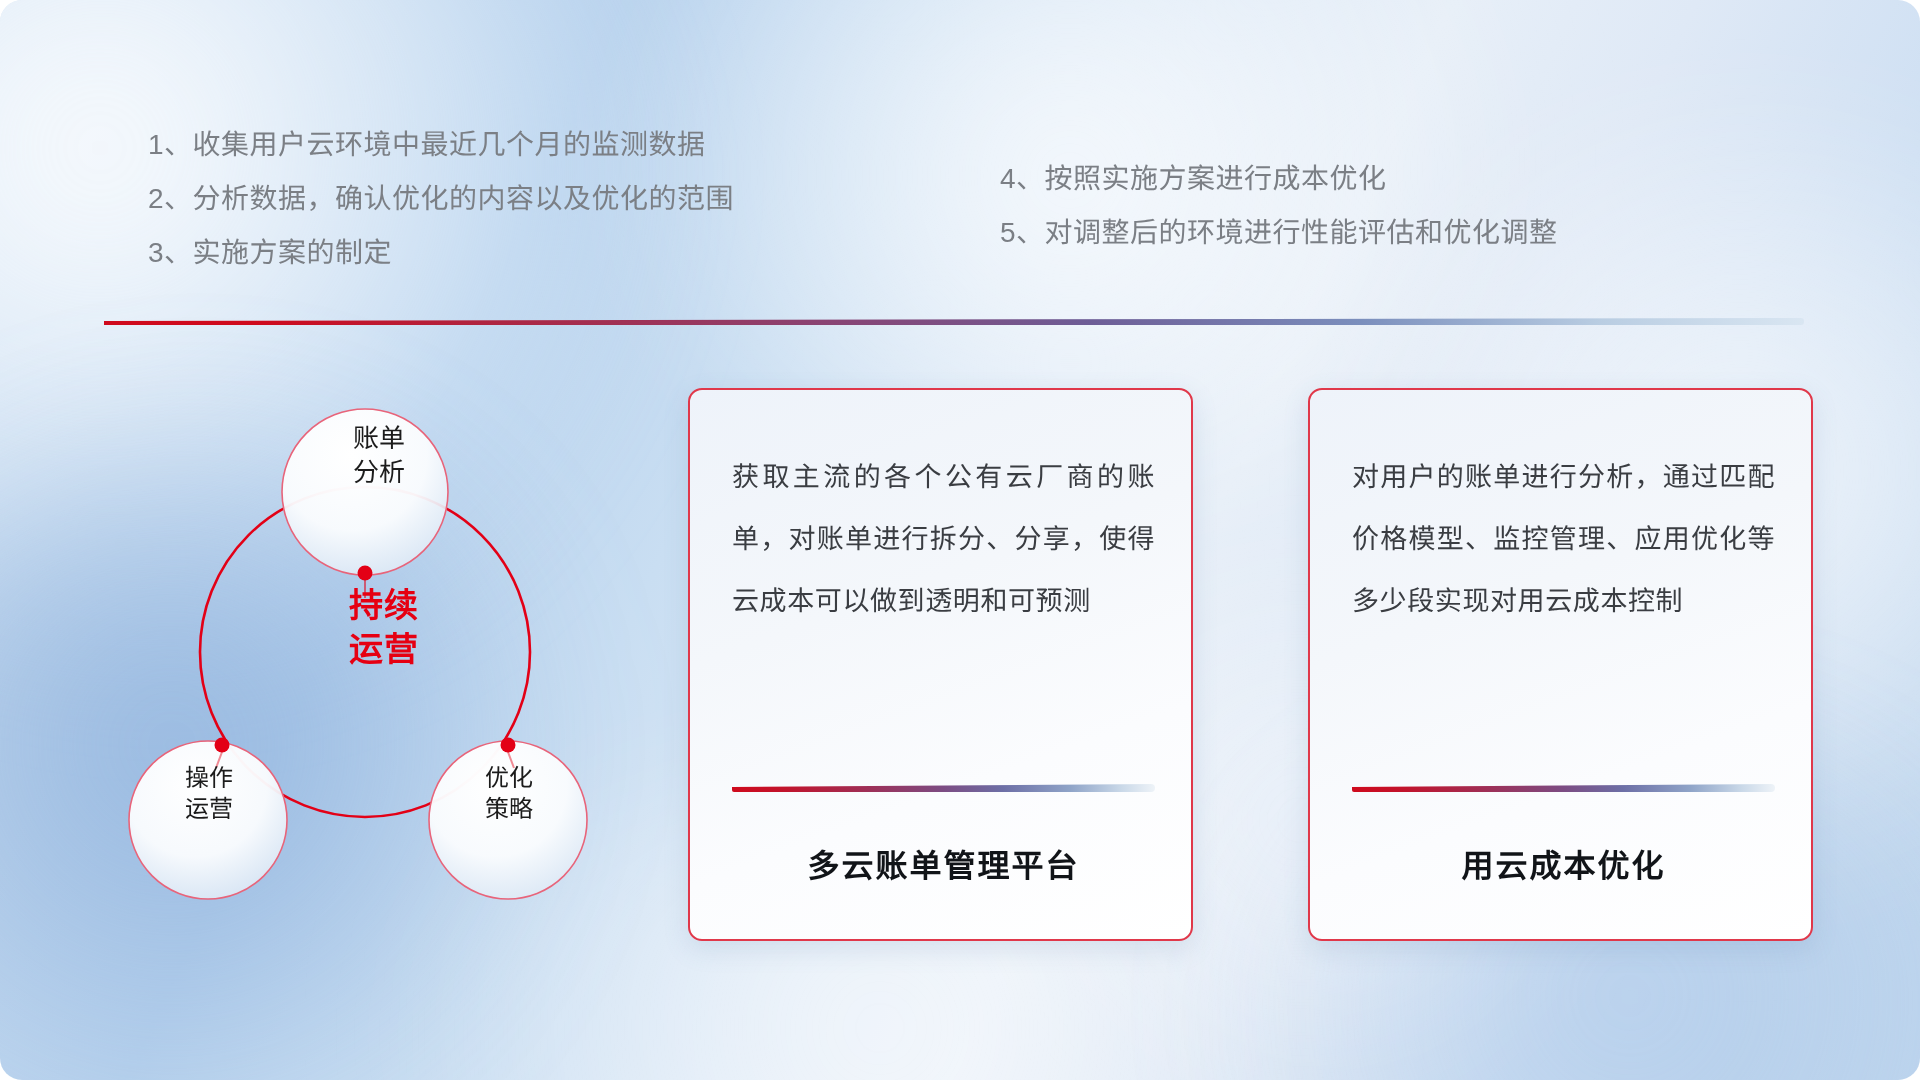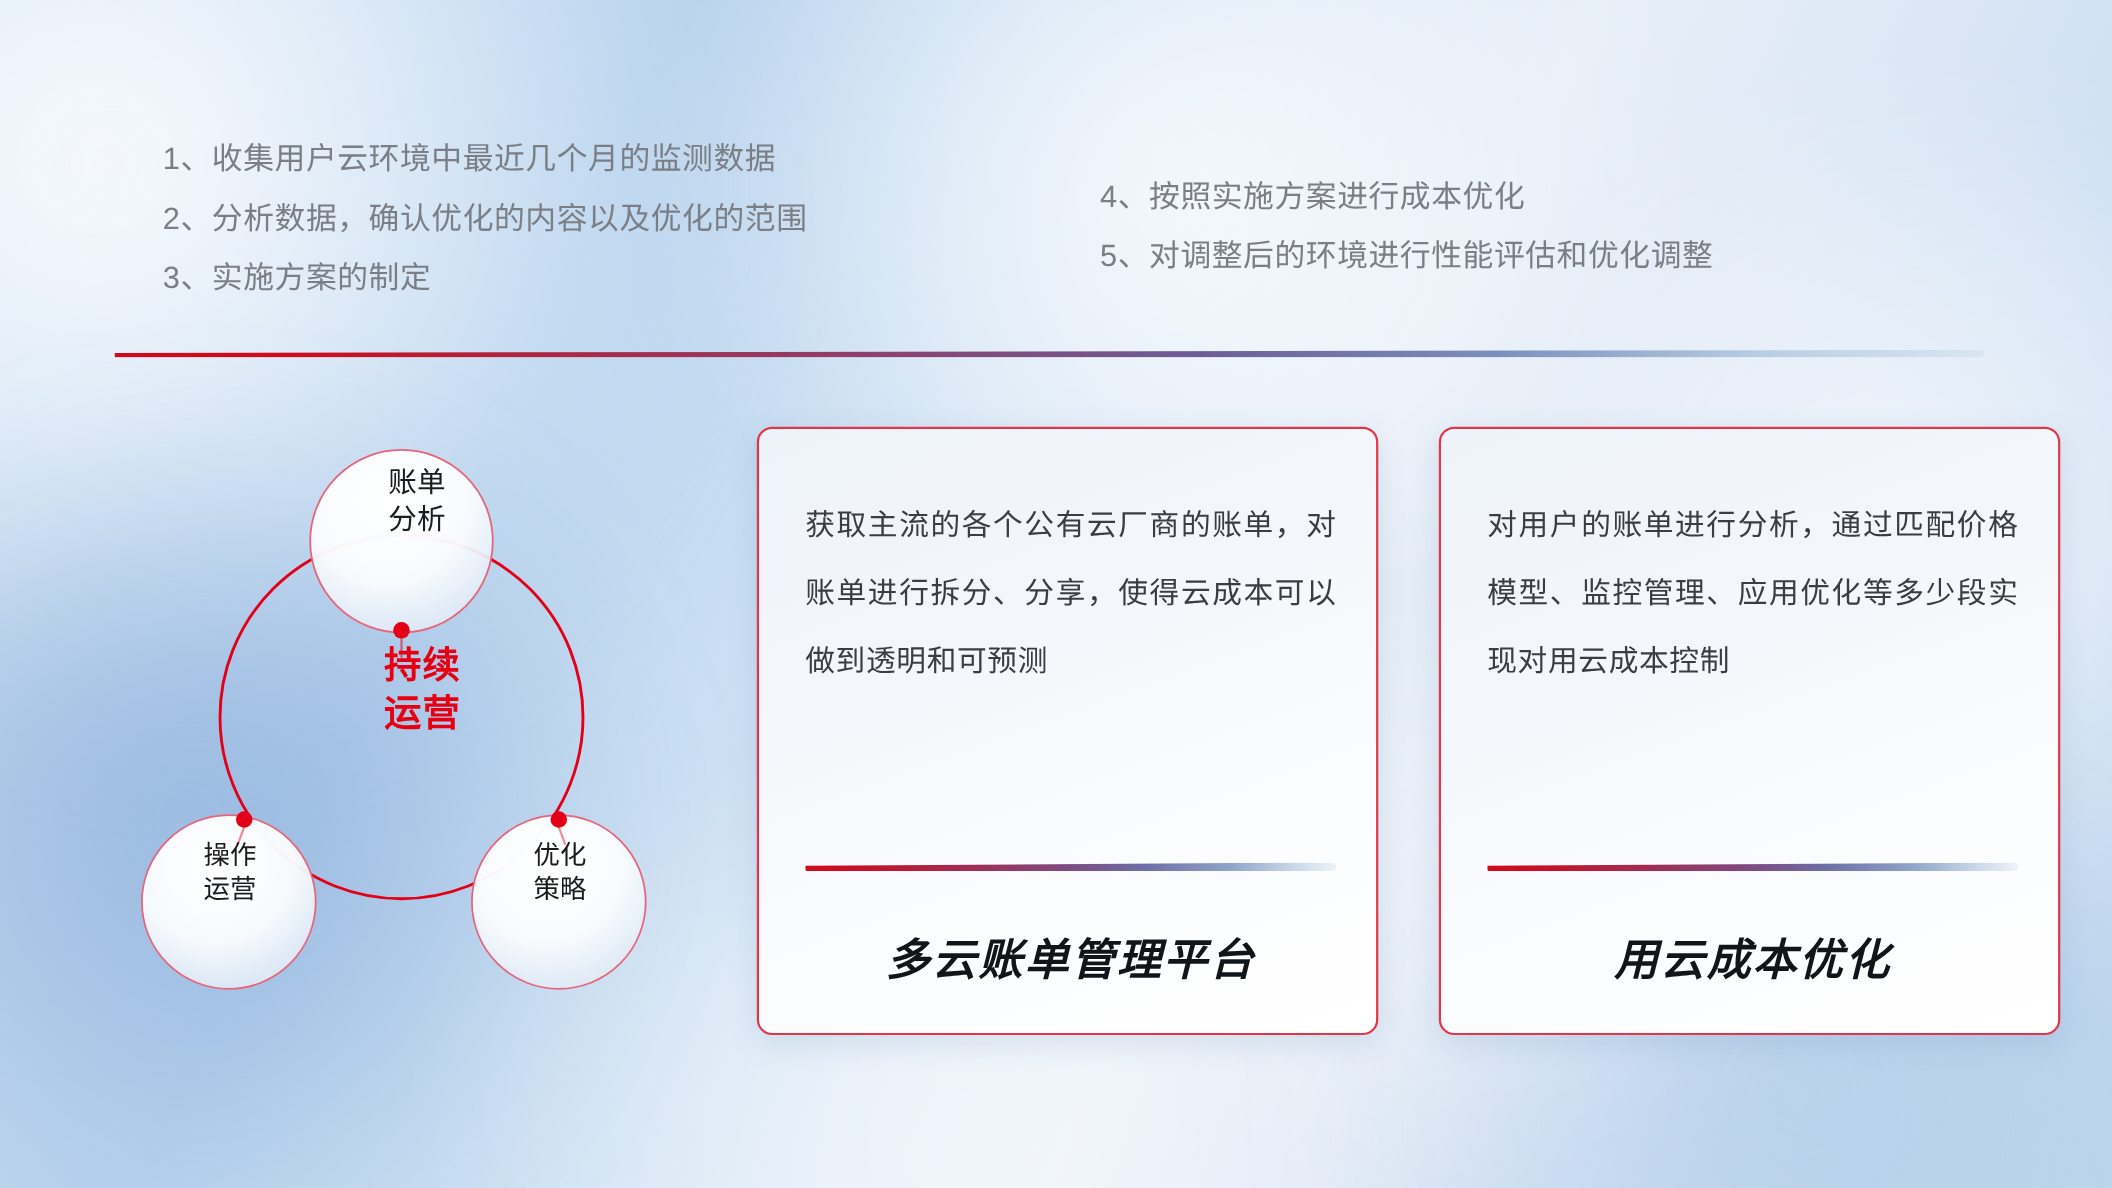--- a/index.html
+++ b/index.html
@@ -22,20 +22,21 @@
         #c2d8ef 14%,
         #b9d3ee 26%,
         #c9def2 38%,
         #dbe8f6 50%,
         #e7eff8 60%,
         #dfe9f6 70%,
         #cfe0f3 82%,
         #c4d9ef 92%,
         #bfd6ee 100%);
     overflow: hidden;
+    border-radius: 22px;
   }
   .bg-blob {
     position: absolute;
     border-radius: 50%;
     filter: blur(70px);
     pointer-events: none;
   }
   .bg-blob.b1 {
     left: -260px; top: -180px;
     width: 900px; height: 820px;
@@ -117,21 +118,21 @@
   .venn-label.center  {
     left: 184px; top: 232px; width: 200px;
     font-size: 34px; color: #e60012; font-weight: 800; line-height: 1.28;
     letter-spacing: 1px;
   }
 
   
   .card {
     position: absolute;
     top: 388px;
-    width: 565px;
+    width: 505px;
     height: 553px;
     border-radius: 14px;
     border: 2px solid #e0384a;
     background: linear-gradient(160deg, #eef3fa 0%, #f4f7fb 38%, #fbfcfe 68%, #ffffff 100%);
     box-shadow: 0 8px 26px rgba(90,125,170,.16);
     padding: 56px 36px 0 42px;
     display: flex;
     flex-direction: column;
   }
   .card.c1 { left: 688px; }
@@ -156,26 +157,25 @@
     background: linear-gradient(90deg,
        #cf0a1d 0%, #c2132b 12%, #a22c52 30%,
        #7c4c83 50%, #6d6fa6 64%,
        #8fa4c8 80%, #c9d8e8 92%, #eef3f8 100%);
     border-radius: 2px 4px 4px 2px;
     clip-path: polygon(0 38%, 100% 0, 100% 100%, 0 100%);
   }
 
   .card-title {
     margin-top: 48px;
-    font-size: 40px;
+    font-size: 32px;
     font-weight: 800;
     color: #111418;
     letter-spacing: 2px;
     text-align: center;
-    font-style: italic;
   }
 </style>
 </head>
 <body>
 
 <div class="slide">
 
   <div class="bg-blob b1"></div>
   <div class="bg-blob b2"></div>
   <div class="bg-blob b3"></div>

